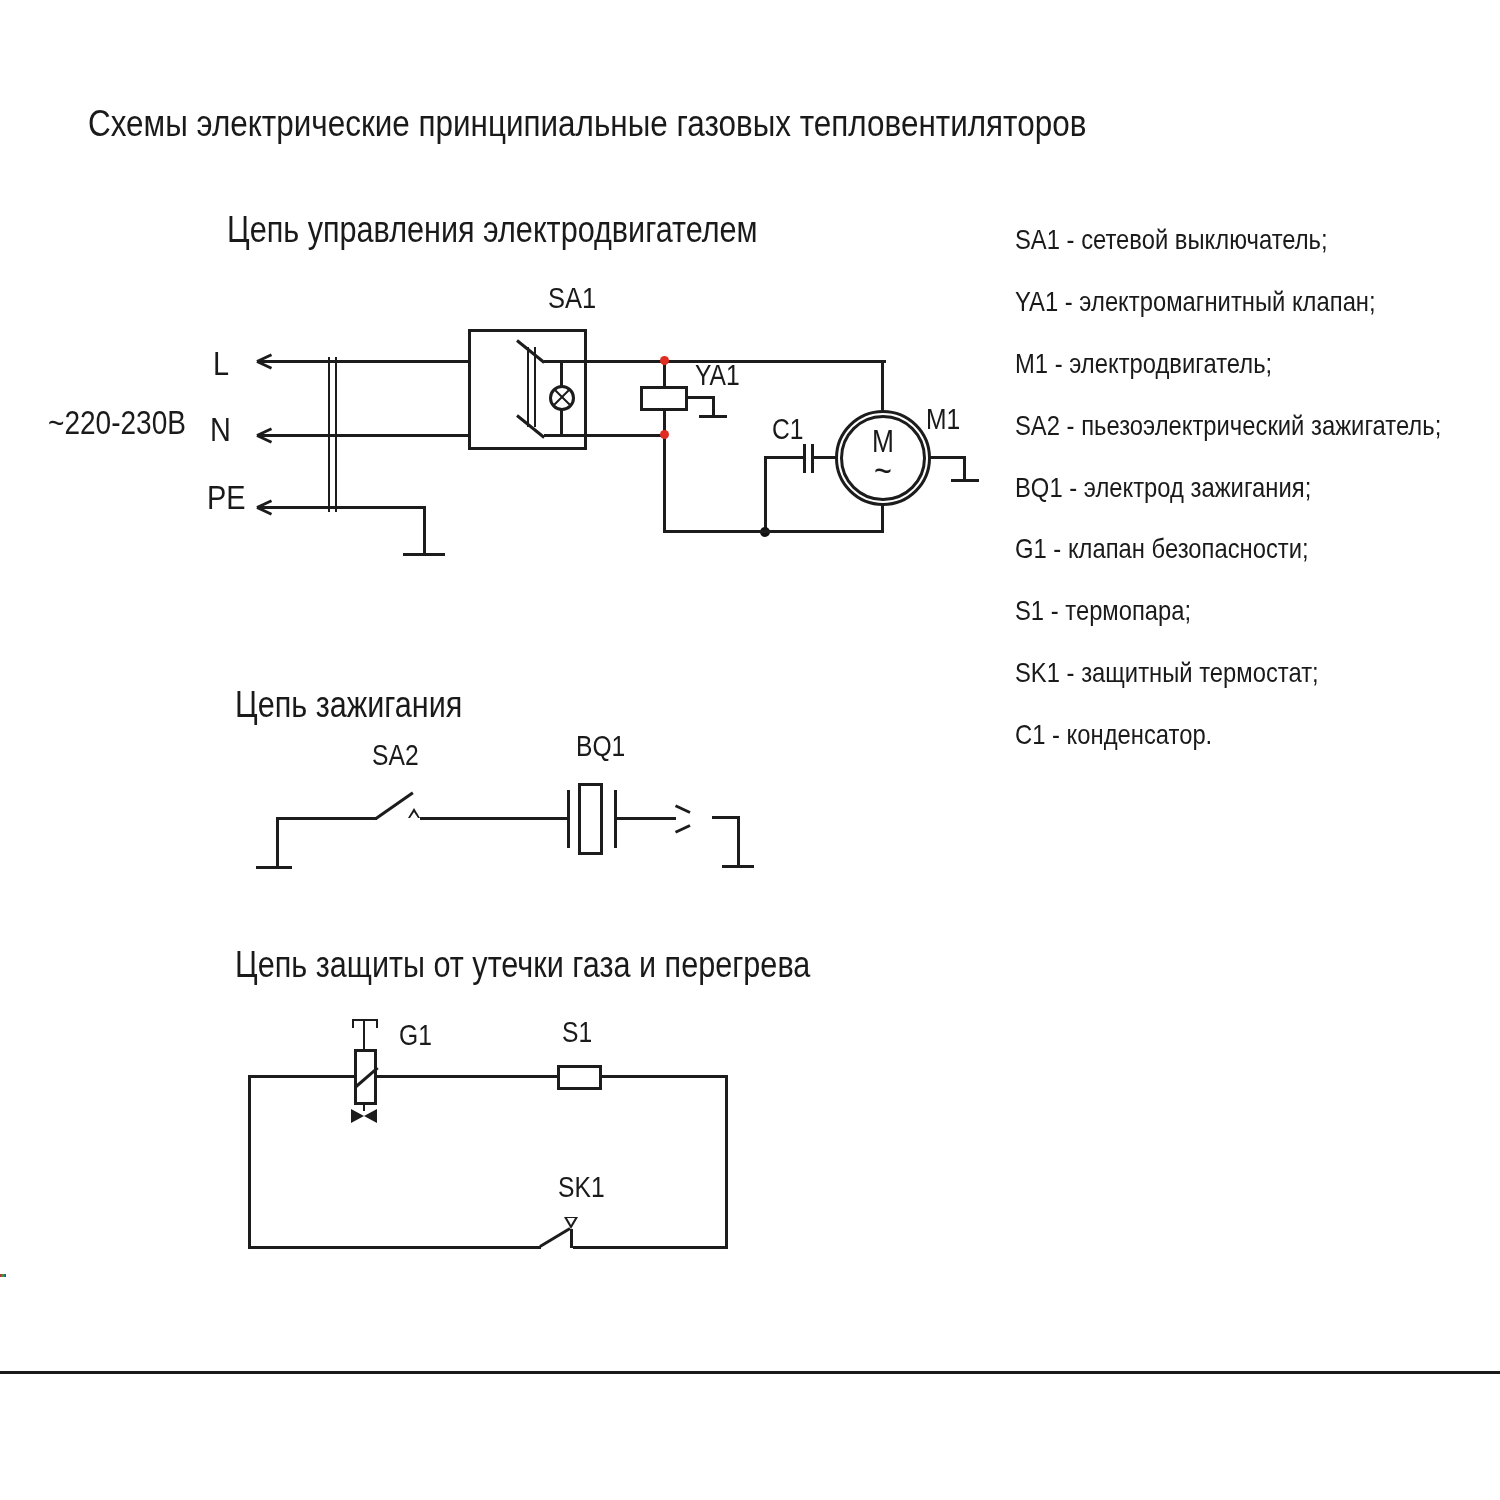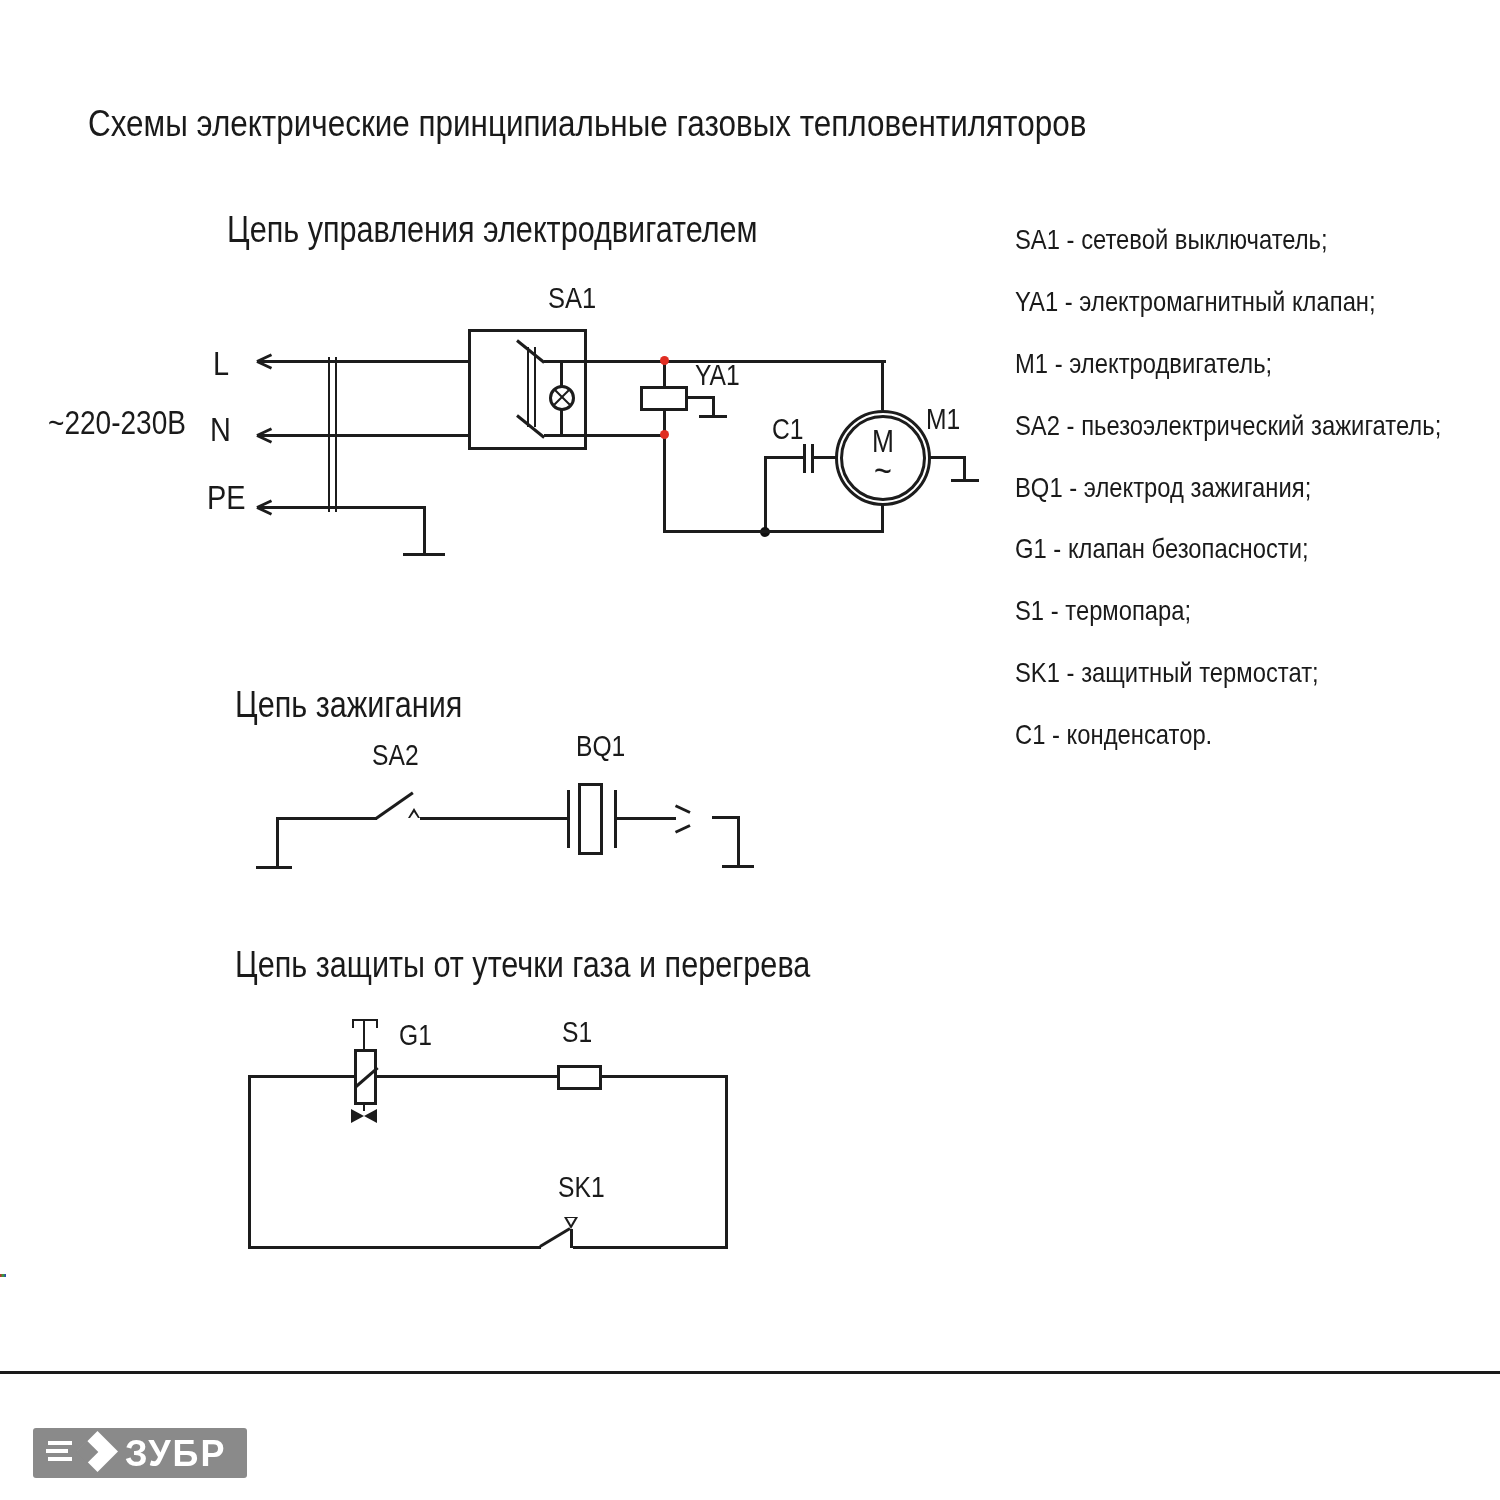--- a/index.html
+++ b/index.html
@@ -165,24 +165,15 @@
   <div class="g legend-item" style="top:472px;">BQ1 - электрод зажигания;</div>
   <div class="g legend-item" style="top:533px;">G1 - клапан безопасности;</div>
   <div class="g legend-item" style="top:595px;">S1 - термопара;</div>
   <div class="g legend-item" style="top:657px;">SK1 - защитный термостат;</div>
   <div class="g legend-item" style="top:719px;">C1 - конденсатор.</div>
 
   <div style="position:absolute;left:0;top:1274px;width:6px;height:3px;background:linear-gradient(90deg,#c23,#3a3,#33c);"></div>
 
   <div class="h" style="left:0;top:1371px;width:1500px;background:#1a1a1a;"></div>
 
-  <div style="position:absolute;left:33px;top:1428px;width:214px;height:50px;background:var(--logo);border-radius:3px;">
-
-    <div style="position:absolute;left:15px;top:13px;width:24px;height:4px;background:#fff;"></div>
-    <div style="position:absolute;left:13px;top:21px;width:22px;height:4px;background:#fff;"></div>
-    <div style="position:absolute;left:15px;top:29px;width:24px;height:4px;background:#fff;"></div>
-    <div style="position:absolute;left:50px;top:9px;width:29px;height:29px;background:#fff;transform:rotate(45deg);"></div>
-    <div style="position:absolute;left:46px;top:16px;width:16px;height:16px;background:var(--logo);transform:rotate(45deg);"></div>
-    <div style="position:absolute;left:92px;top:5px;font-size:36px;font-weight:700;letter-spacing:2px;color:#fff;">ЗУБР</div>
-  </div>
 
 
 </div>
 
 </body></html>

